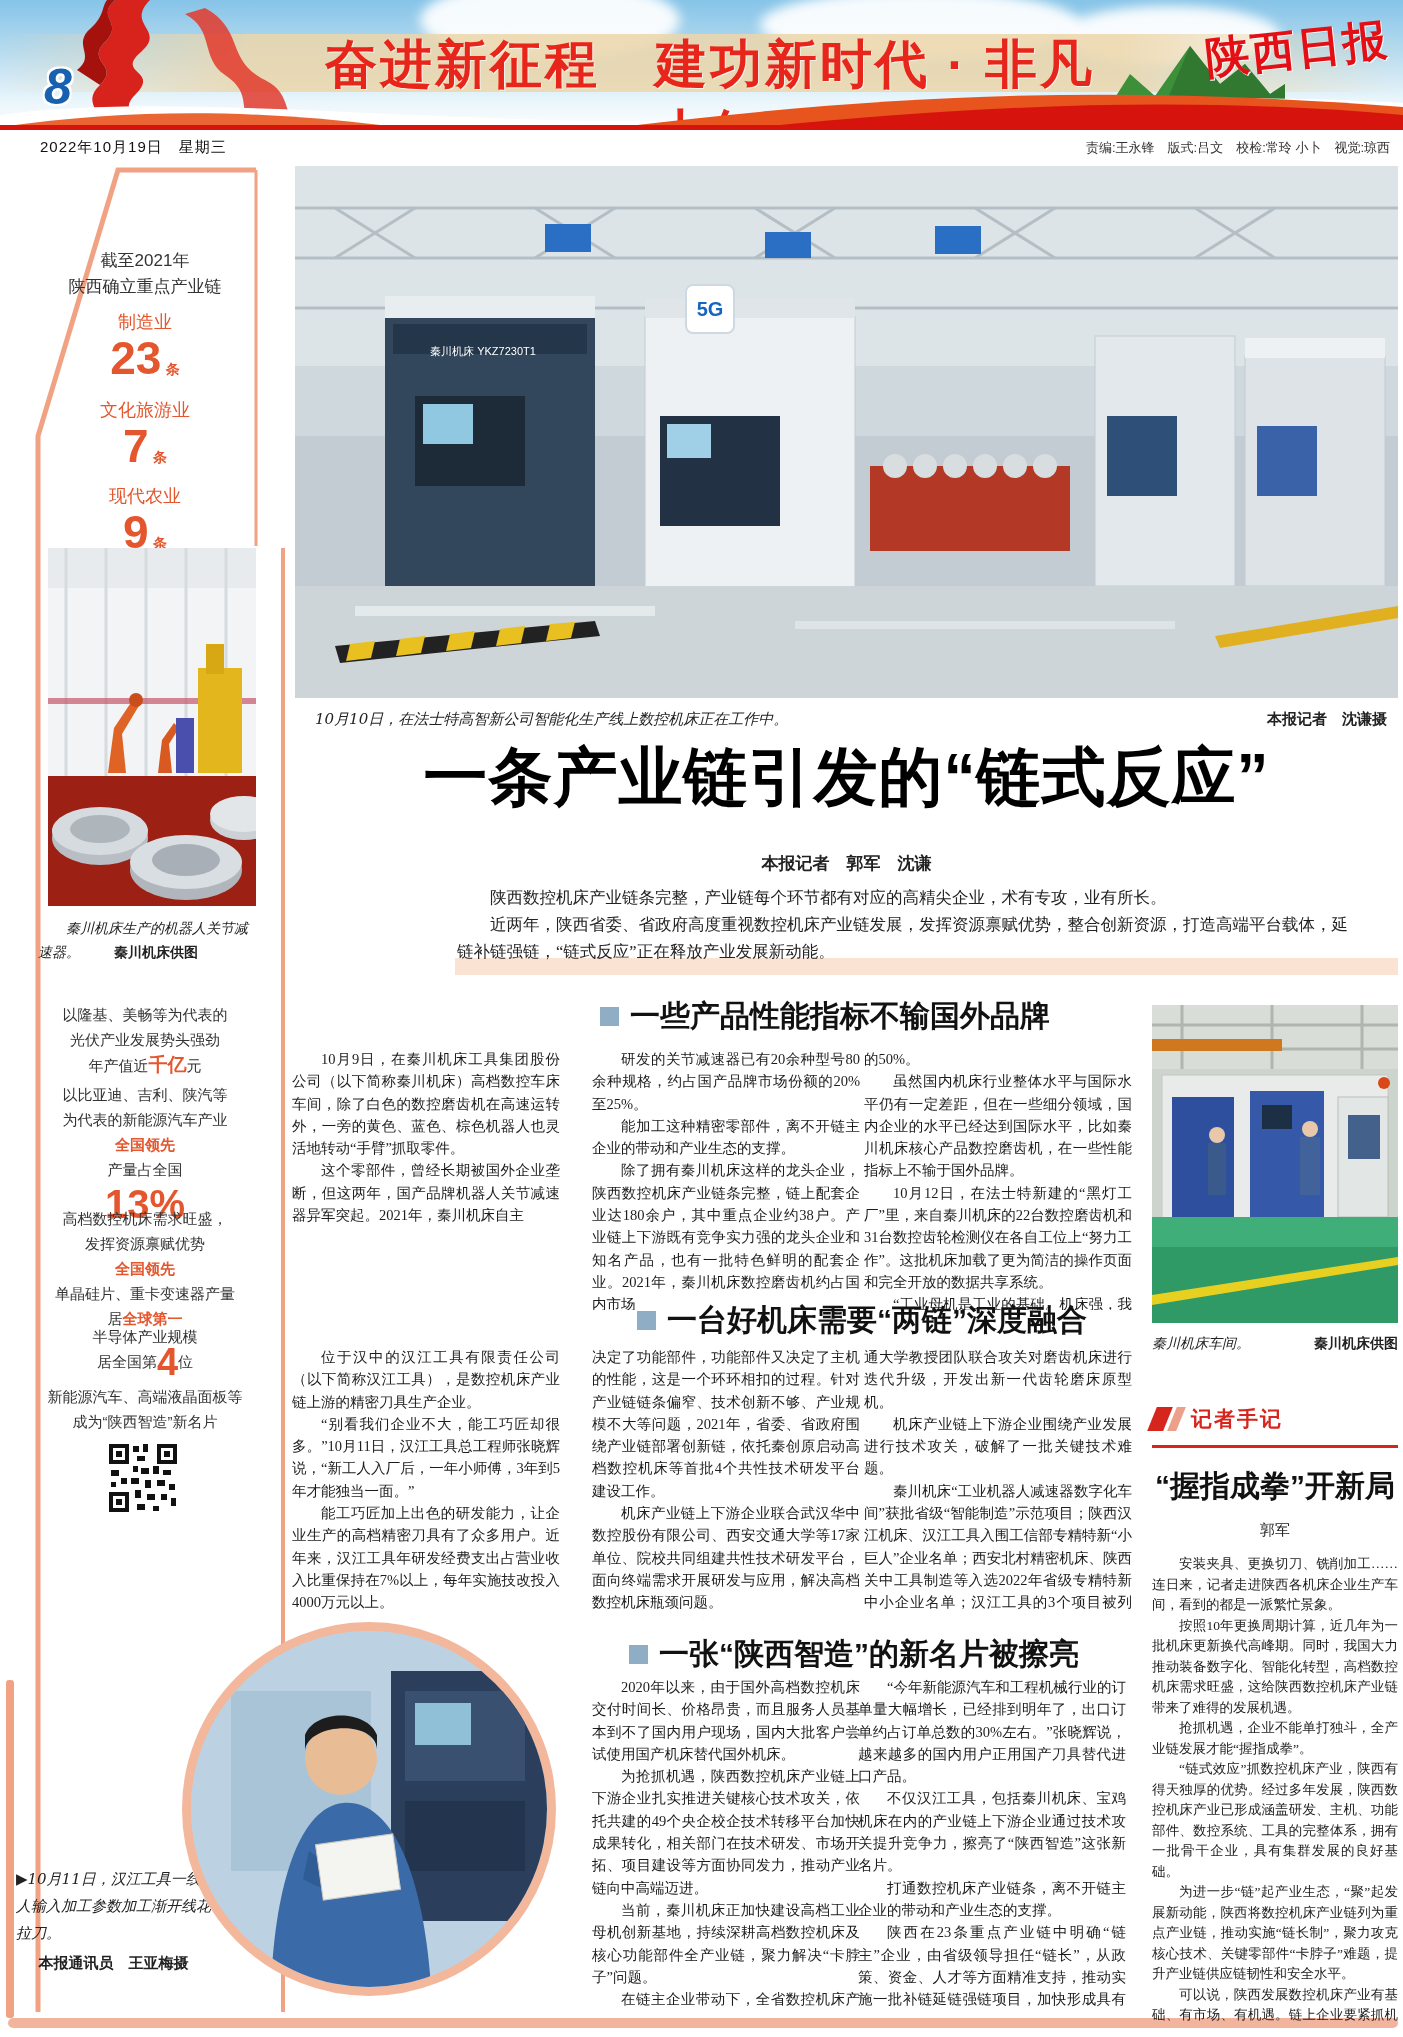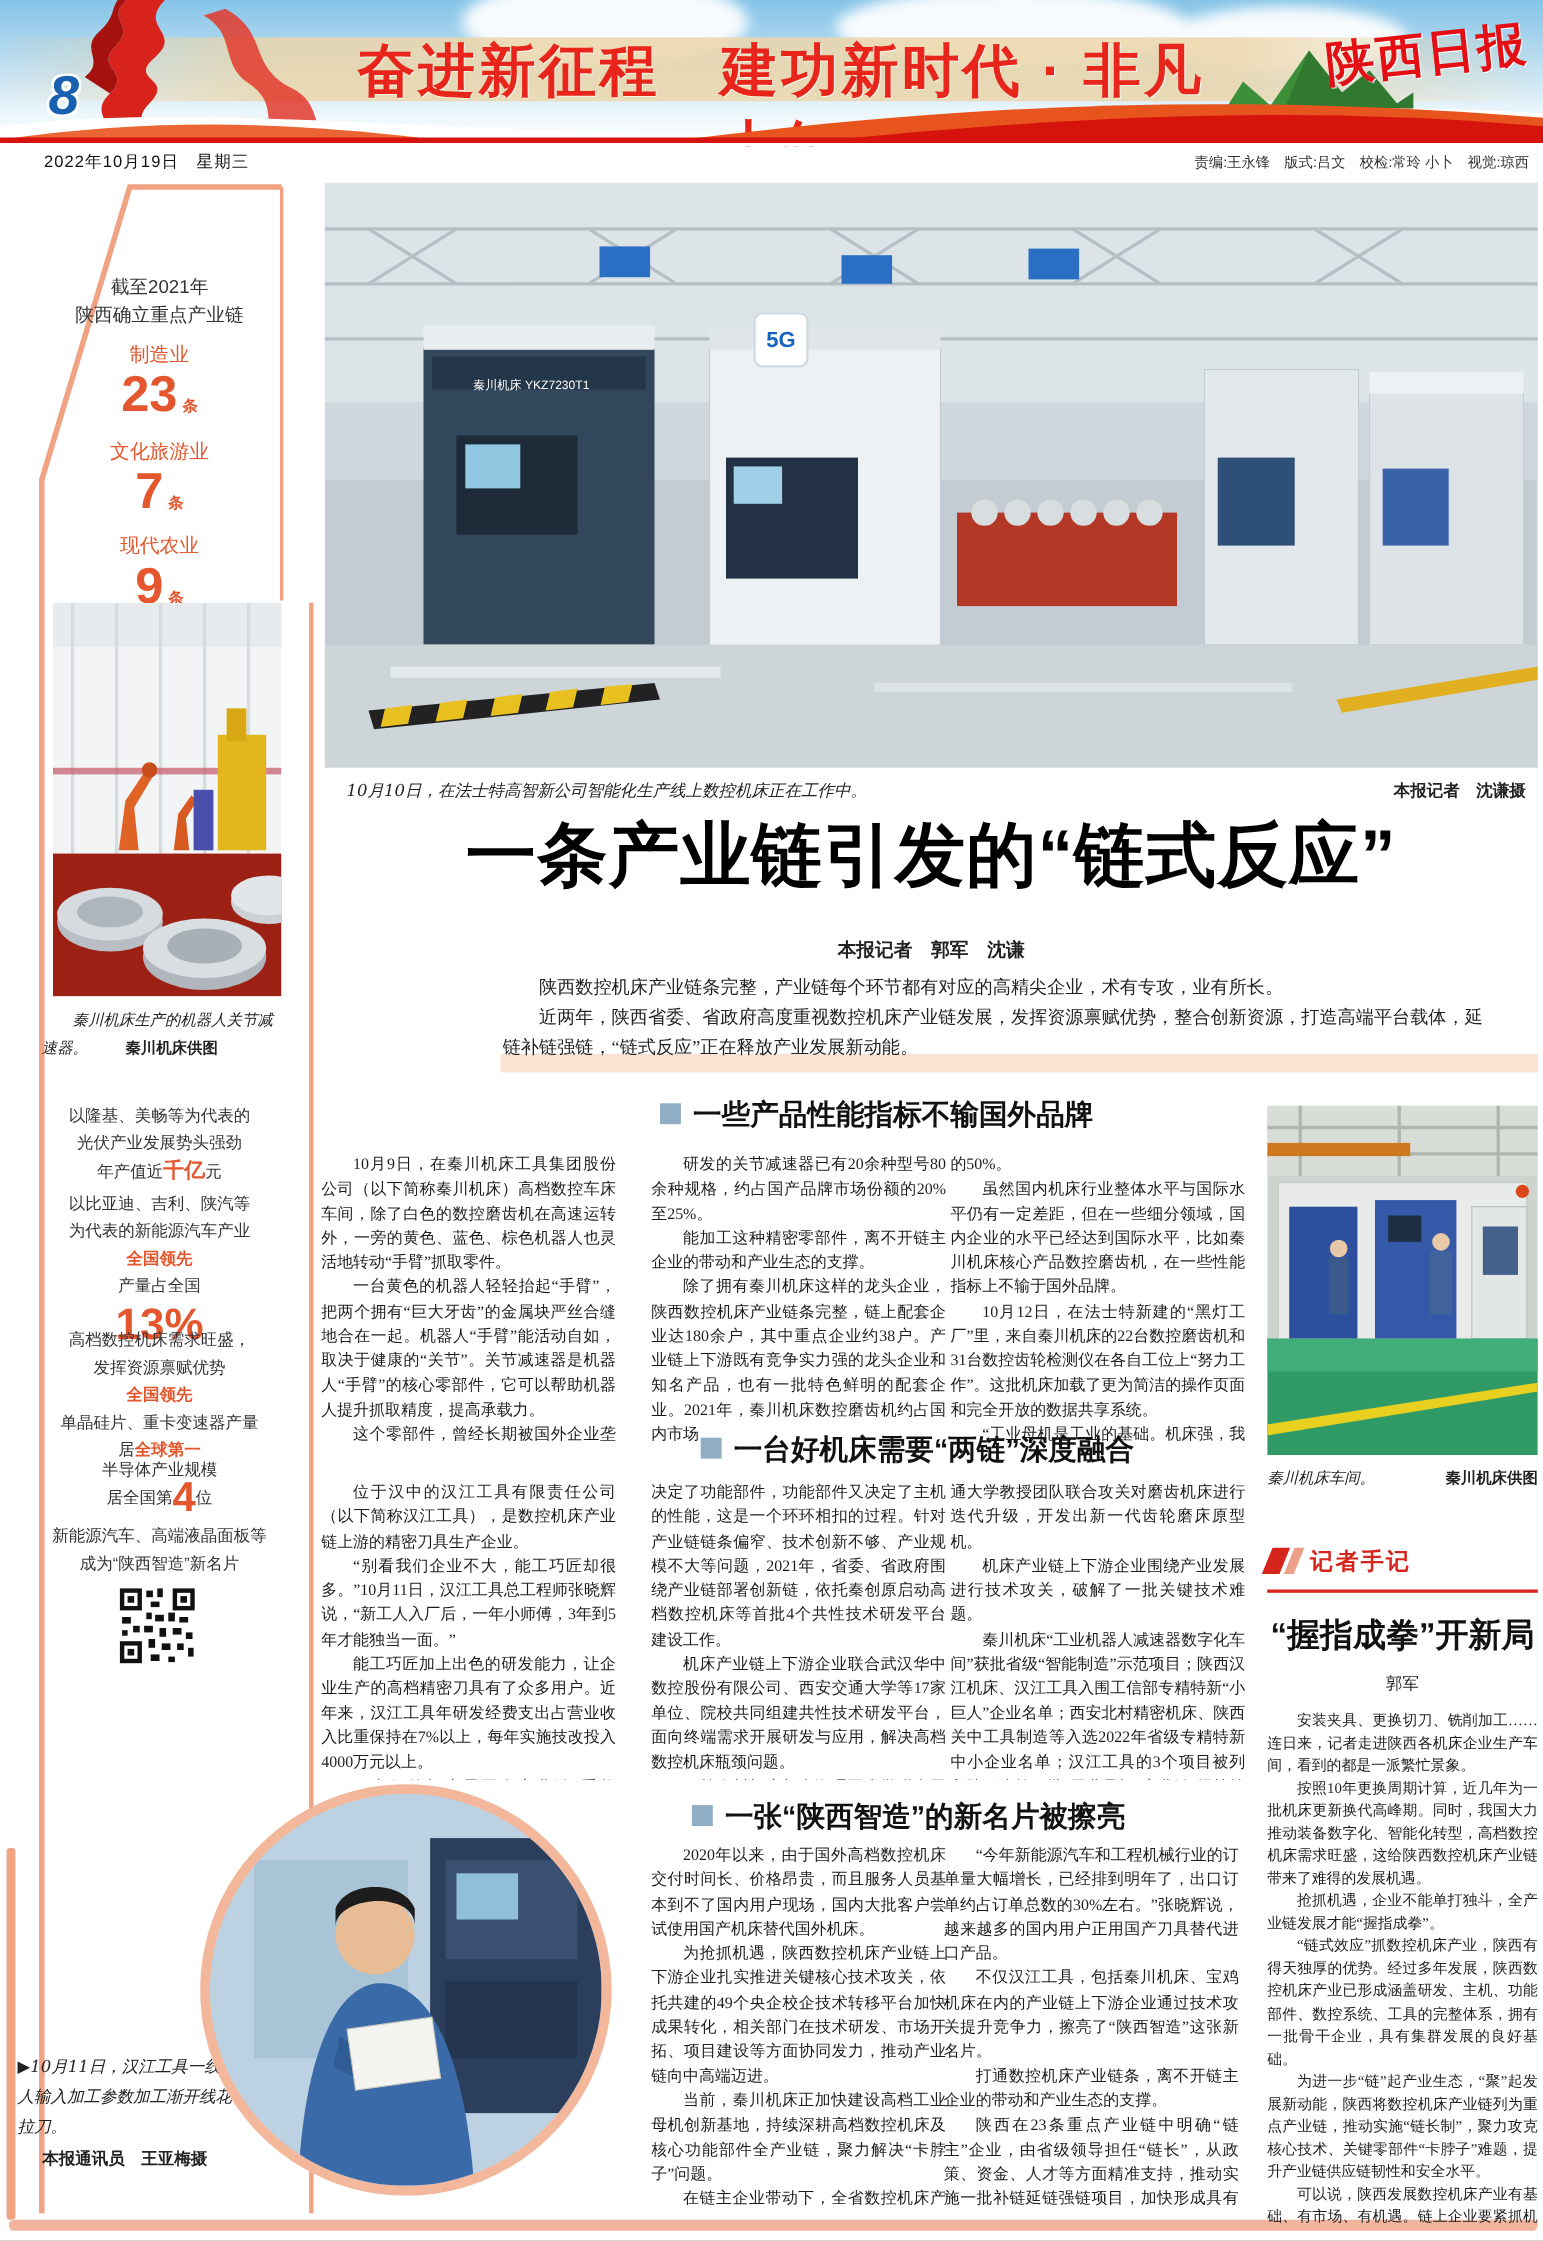--- a/index.html
+++ b/index.html
@@ -55,21 +55,21 @@
                 font-size:15px;color:#222;}
   #main-caption .credit{font-style:normal;font-family:"Liberation Sans",sans-serif;font-weight:bold;}
   #headline{position:absolute;left:295px;top:734px;width:1103px;text-align:center;z-index:2;
             font-size:64px;font-weight:bold;color:#000;letter-spacing:1px;}
   #byline{position:absolute;left:295px;top:852px;width:1103px;text-align:center;z-index:2;font-size:17px;font-weight:bold;color:#222;}
   #intro{position:absolute;left:457px;top:884px;width:905px;z-index:2;font-family:"Liberation Serif",serif;
          font-size:16.5px;line-height:27px;color:#222;}
   #intro p{margin:0;text-indent:2em;}
   #peachband{position:absolute;left:455px;top:958px;width:943px;height:17px;background:#f9dcc8;opacity:.8;z-index:1;}
   
-  .sec-title{position:absolute;z-index:2;font-size:26px;font-weight:bold;color:#111;white-space:nowrap;padding-left:37px;}
+  .sec-title{position:absolute;z-index:2;font-size:30px;font-weight:bold;color:#111;white-space:nowrap;padding-left:37px;}
   .sec-title .bullet{display:inline-block;width:19px;height:19px;background:#8fadc4;margin-right:11px;}
   #sec1-title{left:563px;top:996px;} #sec2-title{left:600px;top:1300px;} #sec3-title{left:592px;top:1634px;}
   .col{position:absolute;width:268px;overflow:hidden;z-index:2;font-family:"Liberation Serif",serif;
        font-size:14.5px;line-height:22.3px;text-align:justify;color:#1c1c1c;}
   .col p{margin:0;text-indent:2em;}
   .s1{top:1048px;height:262px;} .s2{top:1346px;height:272px;} .s3{top:1676px;height:336px;}
   .c1{left:292px;} .c2{left:592px;} .c3{left:864px;} .c1b{left:592px;} .c2b{left:858px;}
   
   #rail{position:absolute;left:1152px;top:1005px;width:246px;z-index:2;}
   #rail-photo{width:246px;height:318px;overflow:hidden;}
@@ -350,21 +350,20 @@
     <p>陕西数控机床产业链条完整，产业链每个环节都有对应的高精尖企业，术有专攻，业有所长。</p>
     <p>近两年，陕西省委、省政府高度重视数控机床产业链发展，发挥资源禀赋优势，整合创新资源，打造高端平台载体，延链补链强链，“链式反应”正在释放产业发展新动能。</p>
   </div>
   <div id="peachband"></div>
 
   <div class="sec-title" id="sec1-title">
     <span class="bullet"></span><span>一些产品性能指标不输国外品牌</span>
   </div>
   <div class="col s1 c1">
     <p>10月9日，在秦川机床工具集团股份公司（以下简称秦川机床）高档数控车床车间，除了白色的数控磨齿机在高速运转外，一旁的黄色、蓝色、棕色机器人也灵活地转动“手臂”抓取零件。</p>
-    <p>一台黄色的机器人轻轻抬起“手臂”，把两个拥有“巨大牙齿”的金属块严丝合缝地合在一起。机器人“手臂”能活动自如，取决于健康的“关节”。关节减速器是机器人“手臂”的核心零部件，它可以帮助机器人提升抓取精度，提高承载力。</p>
     <p>这个零部件，曾经长期被国外企业垄断，但这两年，国产品牌机器人关节减速器异军突起。2021年，秦川机床自主</p>
   </div>
   <div class="col s1 c2">
     <p>研发的关节减速器已有20余种型号80余种规格，约占国产品牌市场份额的20%至25%。</p>
     <p>能加工这种精密零部件，离不开链主企业的带动和产业生态的支撑。</p>
     <p>除了拥有秦川机床这样的龙头企业，陕西数控机床产业链条完整，链上配套企业达180余户，其中重点企业约38户。产业链上下游既有竞争实力强的龙头企业和知名产品，也有一批特色鲜明的配套企业。2021年，秦川机床数控磨齿机约占国内市场</p>
   </div>
   <div class="col s1 c3">
     <p style="text-indent:0;">的50%。</p>
     <p>虽然国内机床行业整体水平与国际水平仍有一定差距，但在一些细分领域，国内企业的水平已经达到国际水平，比如秦川机床核心产品数控磨齿机，在一些性能指标上不输于国外品牌。</p>

